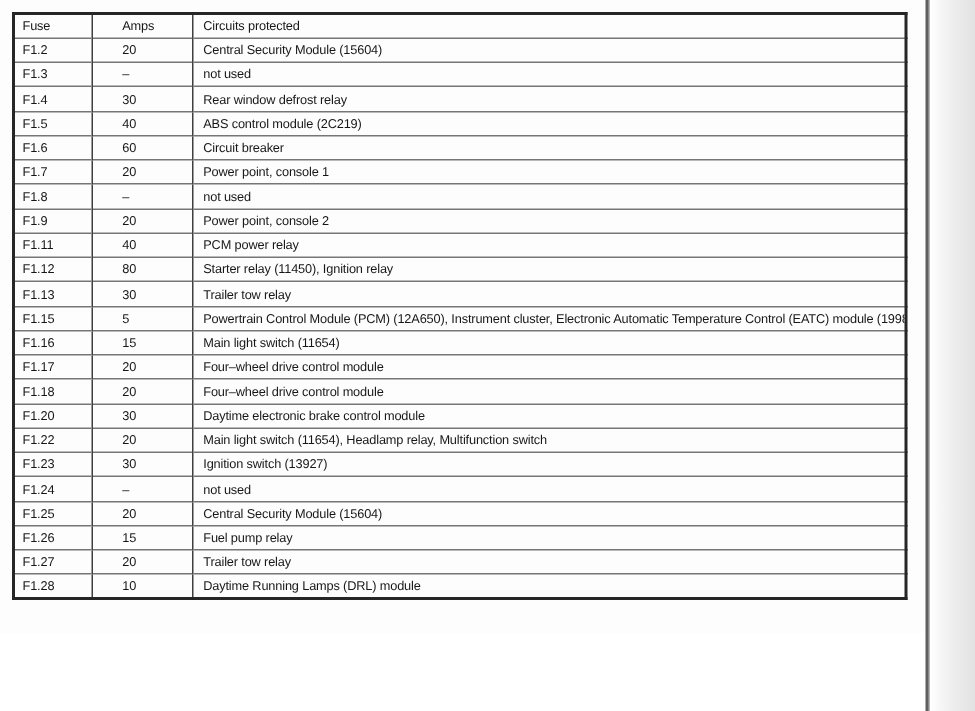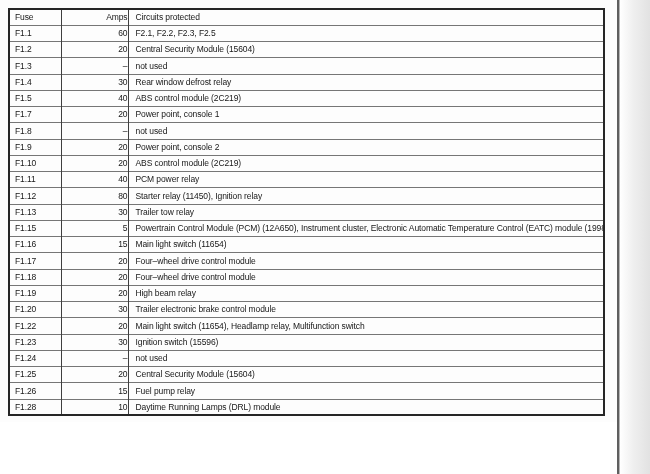--- a/index.html
+++ b/index.html
@@ -51,21 +51,21 @@
     white-space: nowrap;
     overflow: hidden;
     letter-spacing: -0.1px;
     line-height: 1;
     border-left: 1px solid #3f3f3f;
     border-top: 1px solid #767676;
   }
   th:first-child, td:first-child { border-left: none; }
   thead th { border-top: none; }
   th:nth-child(1), td:nth-child(1) { padding-left: 5px; }
-  th:nth-child(2), td:nth-child(2) { padding-left: 20px; text-align: right; }
+  th:nth-child(2), td:nth-child(2) { padding-left: 20px; }
   th:nth-child(3), td:nth-child(3) { padding-left: 7px; }
 </style>
 </head>
 <body>
 
 <div class="scan-page">
 
   <table class="fuse-table">
     <colgroup>
       <col class="c-fuse">
@@ -74,65 +74,60 @@
     </colgroup>
     <thead>
       <tr>
         <th>Fuse</th>
         <th>Amps</th>
         <th>Circuits protected</th>
       </tr>
     </thead>
     <tbody>
         <tr>
-          <td>F1.1</td>
-          <td>60</td>
-          <td>F2.1, F2.2, F2.3, F2.5</td>
-        </tr>
-        <tr>
           <td>F1.2</td>
           <td>20</td>
           <td>Central Security Module (15604)</td>
         </tr>
         <tr>
           <td>F1.3</td>
           <td>–</td>
           <td>not used</td>
         </tr>
         <tr>
           <td>F1.4</td>
           <td>30</td>
           <td>Rear window defrost relay</td>
         </tr>
         <tr>
           <td>F1.5</td>
           <td>40</td>
           <td>ABS control module (2C219)</td>
         </tr>
         <tr>
+          <td>F1.6</td>
+          <td>60</td>
+          <td>Circuit breaker</td>
+        </tr>
+        <tr>
           <td>F1.7</td>
           <td>20</td>
           <td>Power point, console 1</td>
         </tr>
         <tr>
           <td>F1.8</td>
           <td>–</td>
           <td>not used</td>
         </tr>
         <tr>
           <td>F1.9</td>
           <td>20</td>
           <td>Power point, console 2</td>
         </tr>
         <tr>
-          <td>F1.10</td>
-          <td>20</td>
-          <td>ABS control module (2C219)</td>
-        </tr>
-        <tr>
           <td>F1.11</td>
           <td>40</td>
           <td>PCM power relay</td>
         </tr>
         <tr>
           <td>F1.12</td>
           <td>80</td>
           <td>Starter relay (11450), Ignition relay</td>
         </tr>
         <tr>
@@ -154,55 +149,55 @@
           <td>F1.17</td>
           <td>20</td>
           <td>Four–wheel drive control module</td>
         </tr>
         <tr>
           <td>F1.18</td>
           <td>20</td>
           <td>Four–wheel drive control module</td>
         </tr>
         <tr>
-          <td>F1.19</td>
-          <td>20</td>
-          <td>High beam relay</td>
-        </tr>
-        <tr>
           <td>F1.20</td>
           <td>30</td>
-          <td>Trailer electronic brake control module</td>
+          <td>Daytime electronic brake control module</td>
         </tr>
         <tr>
           <td>F1.22</td>
           <td>20</td>
           <td>Main light switch (11654), Headlamp relay, Multifunction switch</td>
         </tr>
         <tr>
           <td>F1.23</td>
           <td>30</td>
-          <td>Ignition switch (15596)</td>
+          <td>Ignition switch (13927)</td>
         </tr>
         <tr>
           <td>F1.24</td>
           <td>–</td>
           <td>not used</td>
         </tr>
         <tr>
           <td>F1.25</td>
           <td>20</td>
           <td>Central Security Module (15604)</td>
         </tr>
         <tr>
           <td>F1.26</td>
           <td>15</td>
           <td>Fuel pump relay</td>
         </tr>
         <tr>
+          <td>F1.27</td>
+          <td>20</td>
+          <td>Trailer tow relay</td>
+        </tr>
+        <tr>
           <td>F1.28</td>
           <td>10</td>
           <td>Daytime Running Lamps (DRL) module</td>
         </tr>
       </tbody>
   </table>
 
   <div class="page-edge-line"></div>
   <div class="page-edge-shadow"></div>
 

